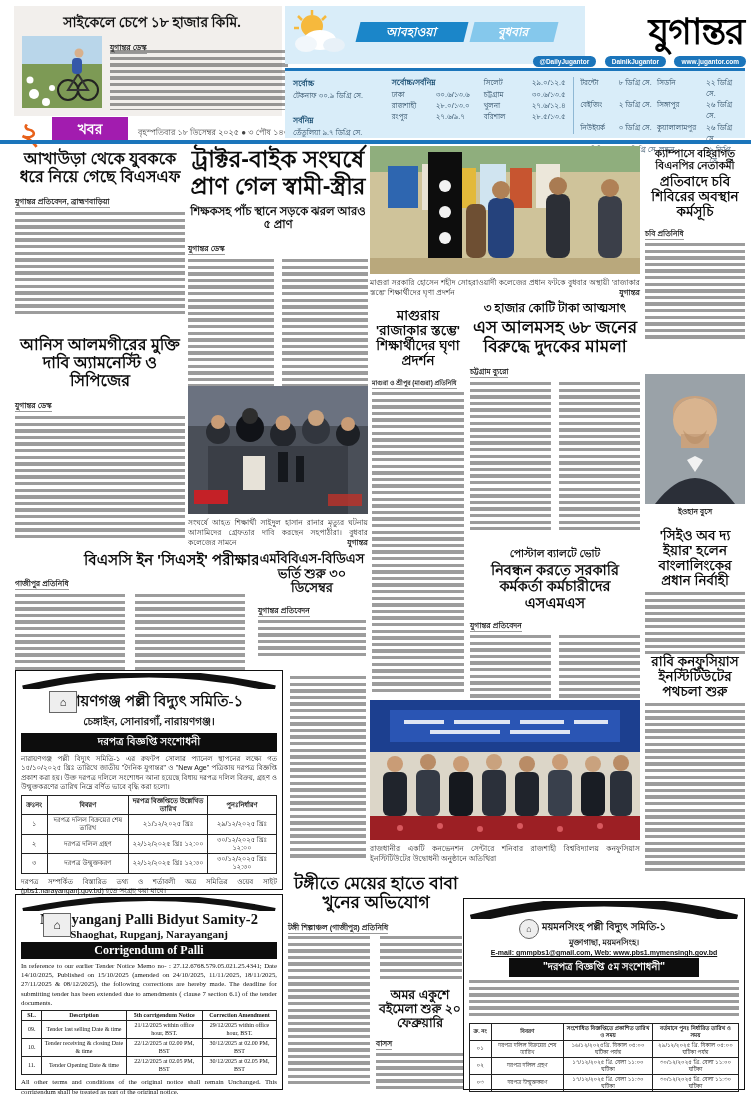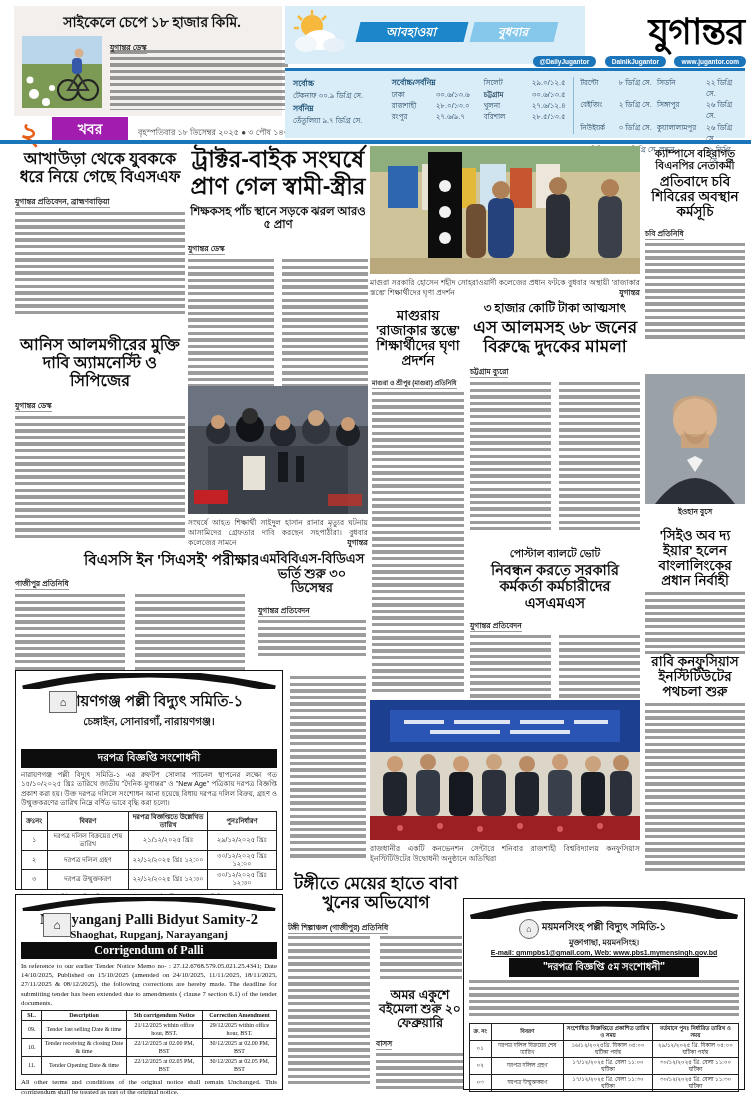--- a/index.html
+++ b/index.html
@@ -95,33 +95,33 @@
   <div class="abs" style="left:430px;top:50px;width:316px;text-align:right;">
     <span class="pill">@DailyJugantor</span>
     <span class="pill">DainikJugantor</span>
     <span class="pill">www.jugantor.com</span>
   </div>
 
   <div class="abs wx-strip" style="left:285px;top:68px;width:460px;height:70px;">
     <div style="width:100px;">
       <div class="wx-h">সর্বোচ্চ</div>
       <div>টেকনাফ ৩০.৯ ডিগ্রি সে.</div>
-      <div class="wx-h" style="margin-top:0;">সর্বনিম্ন</div>
+      <div class="wx-h" style="margin-top:12px;">সর্বনিম্ন</div>
       <div>তেঁতুলিয়া ৯.৭ ডিগ্রি সে.</div>
     </div>
     <div style="width:178px;">
       <div class="wrow">
           <span class="wx-h" style="width:92px;">সর্বোচ্চ/সর্বনিম্ন</span>
         <span class="wn" style="width:48px;">সিলেট</span>
           <span>২৯.০/১২.৫</span>
         </div>
       <div class="wrow">
           <span class="wn" style="width:44px;">ঢাকা</span>
           <span style="width:48px;">৩০.৬/১৩.৬</span>
-        <span class="wn" style="width:48px;font-weight:bold;">চট্টগ্রাম</span>
+        <span class="wn" style="width:48px;">চট্টগ্রাম</span>
           <span>৩০.৬/১৩.৫</span>
         </div>
       <div class="wrow">
           <span class="wn" style="width:44px;">রাজশাহী</span>
           <span style="width:48px;">২৮.০/১৩.০</span>
         <span class="wn" style="width:48px;">খুলনা</span>
           <span>২৭.৬/১২.৪</span>
         </div>
       <div class="wrow">
           <span class="wn" style="width:44px;">রংপুর</span>
@@ -373,21 +373,21 @@
 
   <div class="abs nbox" style="left:15px;top:670px;width:268px;height:220px;padding:2px 5px;font-size:7px;">
     <svg class="arch" width="256" height="16" viewBox="0 0 256 16">
       <path d="M2,16 Q128,-14 254,16" fill="none" stroke="#111" stroke-width="7"></path>
     </svg>
     <div style="position:relative;text-align:center;">
       <span class="abs" style="left:28px;top:2px;width:26px;height:20px;border:1px solid #666;background:#eee;font-size:11px;line-height:20px;text-align:center;">⌂</span>
       <div class="serif" style="font-size:15px;font-weight:bold;">নারায়ণগঞ্জ পল্লী বিদ্যুৎ সমিতি-১</div>
       <div class="serif" style="font-size:10.5px;font-weight:bold;">চেঙ্গাইন, সোনারগাঁ, নারায়ণগঞ্জ।</div>
     </div>
-    <div class="nbar" style="font-size:10.5px;margin-top:18px;padding:1px 0;">দরপত্র বিজ্ঞপ্তি সংশোধনী</div>
+    <div class="nbar" style="font-size:10.5px;margin-top:2px;padding:1px 0;">দরপত্র বিজ্ঞপ্তি সংশোধনী</div>
     <div class="nbody" style="margin-top:2px;">নারায়ণগঞ্জ পল্লী বিদ্যুৎ সমিতি-১ এর রুফটপ সোলার প্যানেল স্থাপনের লক্ষ্যে গত ১৫/১০/২০২৫ খ্রিঃ তারিখে জাতীয় "দৈনিক যুগান্তর" ও "New Age" পত্রিকায় দরপত্র বিজ্ঞপ্তি প্রকাশ করা হয়। উক্ত দরপত্র দলিলে সংশোধন আনা হয়েছে বিধায় দরপত্র দলিল বিক্রয়, গ্রহণ ও উন্মুক্তকরণের তারিখ নিম্নে বর্ণিত ভাবে বৃদ্ধি করা হলো।</div>
     <table class="ntable" style="margin-top:3px;font-size:6.6px;">
       <colgroup>
           <col style="width:10%">
           <col style="width:32%">
           <col style="width:31%">
           <col style="width:27%">
         </colgroup>
       <tbody>
           <tr style="font-weight:bold;text-align:center;">

